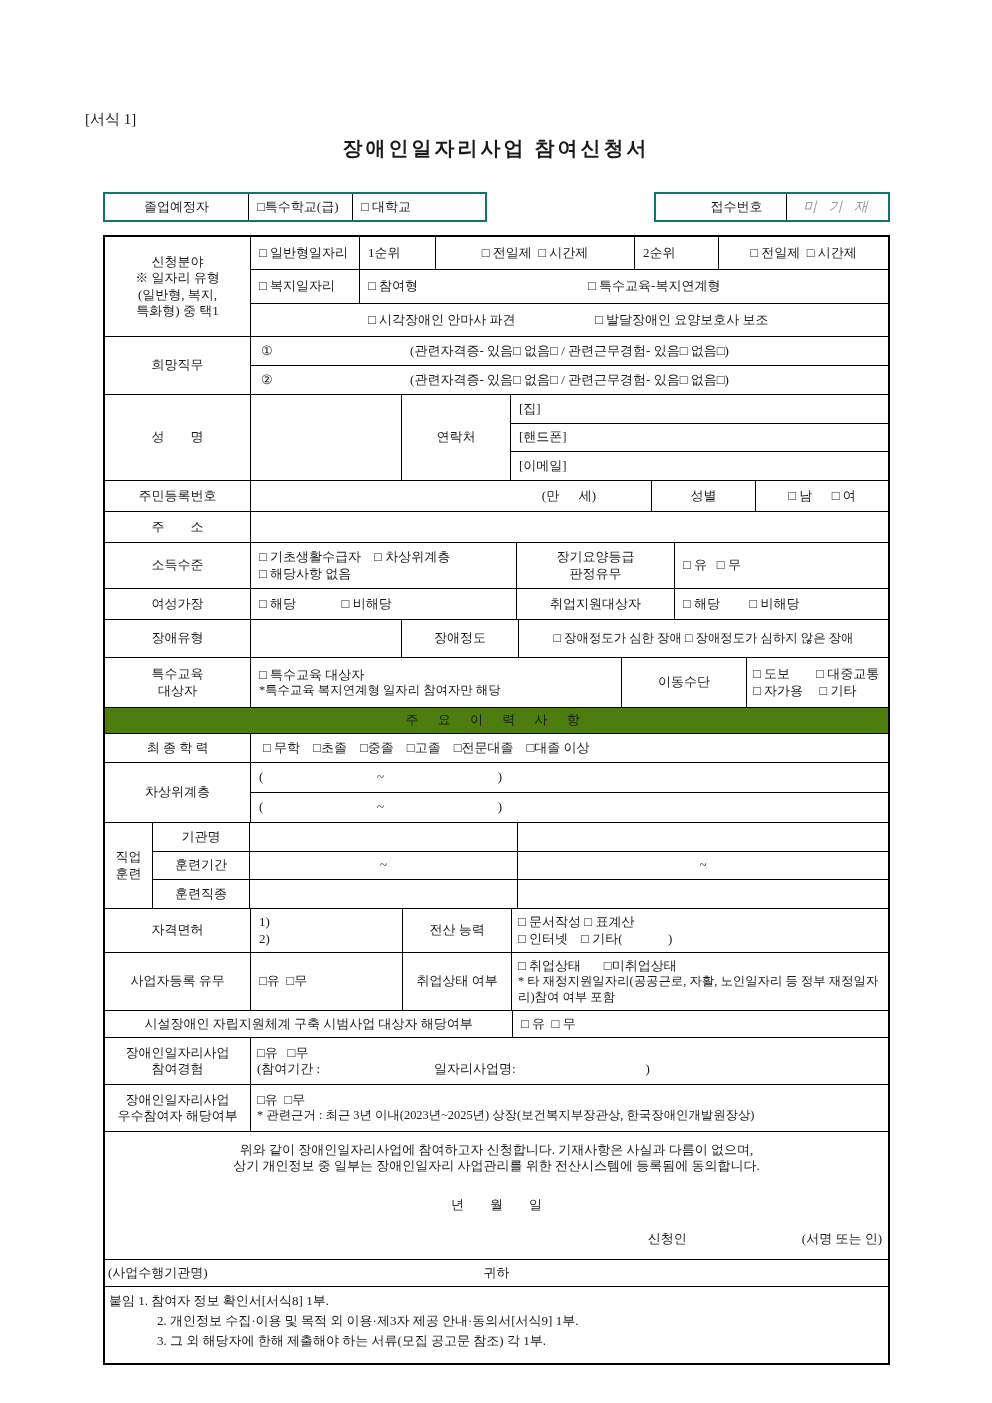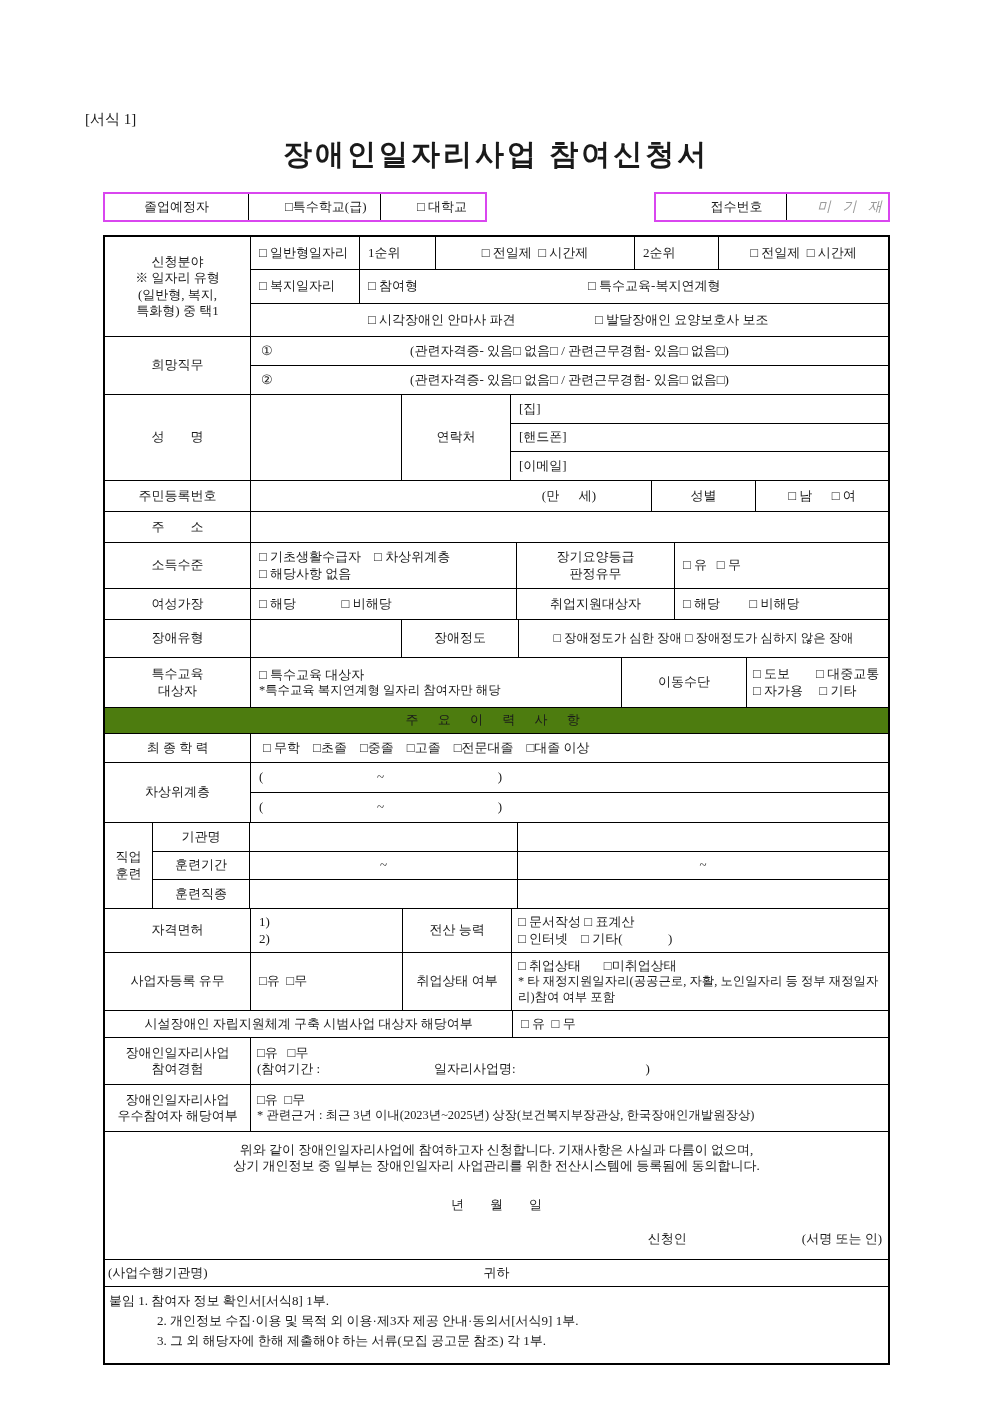--- a/index.html
+++ b/index.html
@@ -1,23 +1,23 @@
 <!DOCTYPE html>
 <html><head>
 <meta charset="utf-8">
 <style>
   html,body{margin:0;padding:0;background:#e8e8e8;}
   .page{position:relative;width:992px;height:1403px;background:#ffffff;margin:0 auto;
         font-family:"Liberation Serif","DejaVu Serif",serif;color:#1a1a1a;font-size:13px;
         line-height:1.25;overflow:hidden;}
   .formtag{position:absolute;left:85px;top:110px;font-size:15px;}
   .title{position:absolute;left:0;top:136px;width:100%;text-align:center;
-         font-size:29px;font-weight:700;letter-spacing:3px;}
+         font-size:20px;font-weight:700;letter-spacing:3px;}
   .topbar{position:absolute;left:103px;top:192px;width:787px;height:40px;}
-  .minibox{position:absolute;top:0;height:30px;border:2px solid #d946ef;display:flex;box-sizing:border-box;gap:28px;}
+  .minibox{position:absolute;top:0;height:30px;border:2px solid #0f766e;display:flex;box-sizing:border-box;}
   .cell{flex:0 0 auto;box-sizing:border-box;border-right:1px solid #000;display:flex;
         align-items:center;justify-content:center;overflow:hidden;position:relative;min-width:0;}
   .trow > .cell:last-child, .subrow > .cell:last-child, .minibox > .cell:last-child{border-right:none;}
   .cell.l{justify-content:flex-start;padding-left:8px;}
   .cell.col{flex-direction:column;justify-content:center;align-items:center;}
   .cell.col.l{align-items:flex-start;justify-content:center;}
   .grow{flex:1 1 auto !important;}
   .maintable{position:absolute;left:103px;top:235px;width:787px;border:2px solid #000;
              box-sizing:border-box;display:flex;flex-direction:column;background:#fff;}
   .trow{display:flex;border-bottom:1px solid #000;box-sizing:border-box;flex:0 0 auto;}

